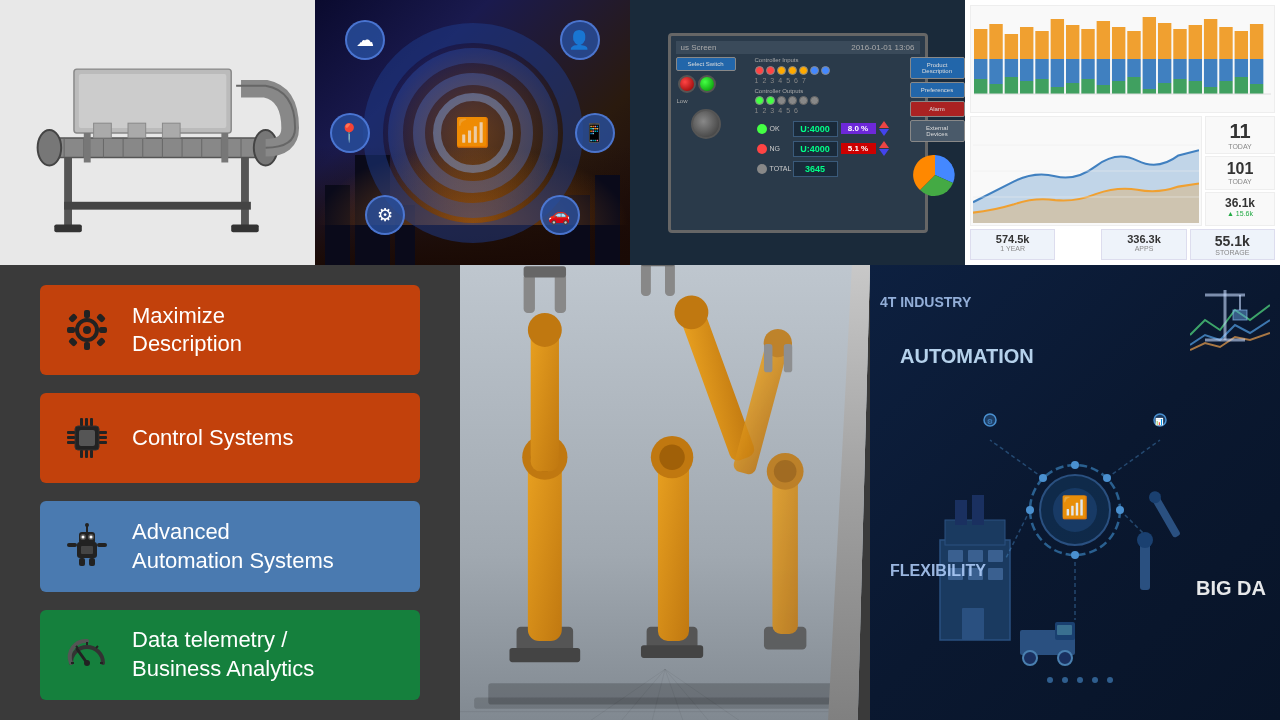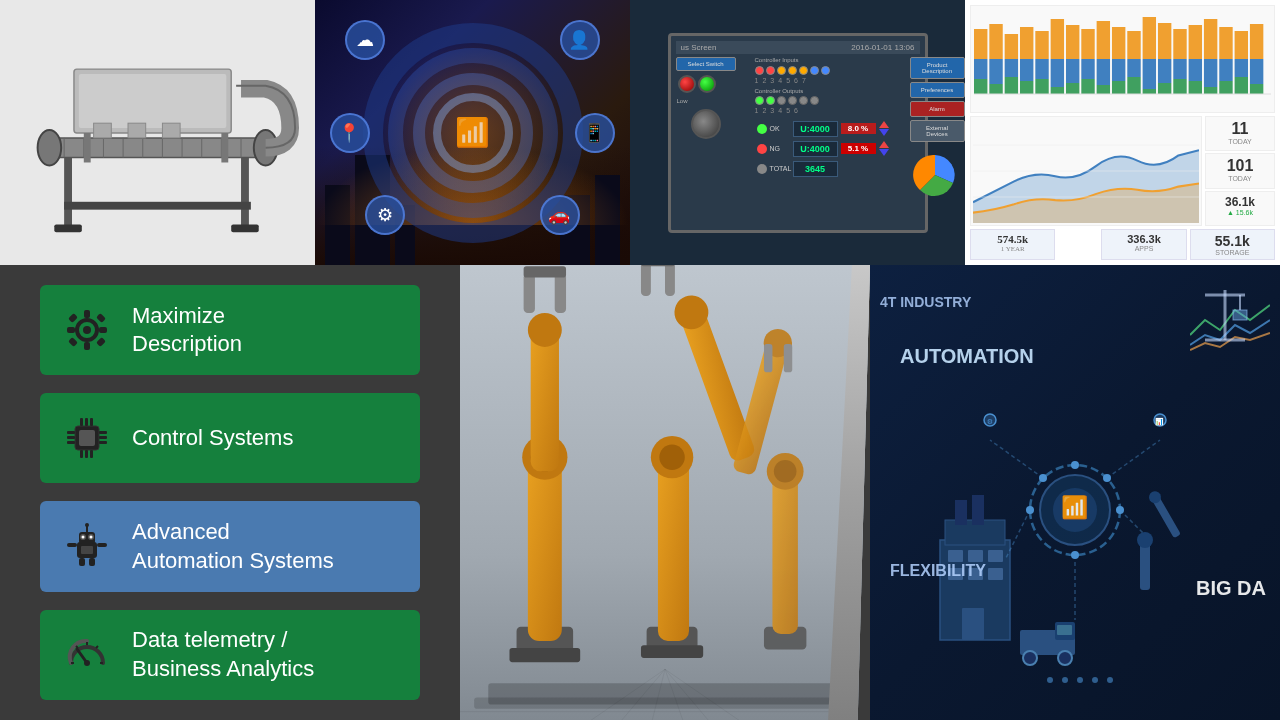--- a/index.html
+++ b/index.html
@@ -77,21 +77,21 @@
       flex-direction: column;
       justify-content: center;
       padding: 20px 40px;
       gap: 18px;
       flex-shrink: 0;
     }
 
     .menu-item {
       display: flex;
       align-items: center;
-      background: #15803d;
+      background: #c2410c;
       border-radius: 6px;
       padding: 18px 22px;
       gap: 20px;
       cursor: pointer;
       min-height: 90px;
     }
 
     .menu-item:last-child {
       background: #5a9ad4;
     }
@@ -450,21 +450,21 @@
               <span>4</span>
               <span>5</span>
               <span>6</span>
           </div>
 
           <div style="margin-top:3px;">
             <div class="indicator-row">
               <div class="ind-dot" style="background:#44ff44;"></div>
               <span style="width:20px;font-size:7px;">OK</span>
               <div class="value-box" style="min-width:45px;">U:4000</div>
-              <div style="background:#b91c1c;padding:1px 4px;font-size:8px;font-weight:bold;color:white;min-width:35px;text-align:center;">8.0 %</div>
+              <div style="background:#6d28d9;padding:1px 4px;font-size:8px;font-weight:bold;color:white;min-width:35px;text-align:center;">8.0 %</div>
               <div style="display:flex;flex-direction:column;gap:1px;">
                 <div style="width:0;height:0;border-left:5px solid transparent;border-right:5px solid transparent;border-bottom:7px solid #ee4444;"></div>
                 <div style="width:0;height:0;border-left:5px solid transparent;border-right:5px solid transparent;border-top:7px solid #4444ee;"></div>
               </div>
             </div>
             <div class="indicator-row">
               <div class="ind-dot" style="background:#ff4444;"></div>
               <span style="width:20px;font-size:7px;">NG</span>
               <div class="value-box" style="min-width:45px;">U:4000</div>
               <div style="background:#cc0000;padding:1px 4px;font-size:8px;font-weight:bold;color:white;min-width:35px;text-align:center;">5.1 %</div>
@@ -581,36 +581,36 @@
             <path d="M0 90 Q20 88 40 82 Q60 75 80 78 Q100 80 120 72 Q140 65 160 68 Q180 72 200 65 L220 62" fill="none" stroke="#f0a030" stroke-width="2"></path>
 
             <line x1="0" y1="25" x2="220" y2="25" stroke="#eee" stroke-width="0.5"></line>
             <line x1="0" y1="50" x2="220" y2="50" stroke="#eee" stroke-width="0.5"></line>
             <line x1="0" y1="75" x2="220" y2="75" stroke="#eee" stroke-width="0.5"></line>
           </svg>
         </div>
 
         <div style="width:70px;display:flex;flex-direction:column;gap:2px;">
           <div style="background:#f9f9f9;border:1px solid #eee;padding:3px;text-align:center;flex:1;">
-            <div style="font-size:16px;font-weight:bold;color:#333;">11</div>
+            <div style="font-size:20px;font-weight:bold;color:#333;">11</div>
             <div style="font-size:7px;color:#888;">TODAY</div>
           </div>
           <div style="background:#f9f9f9;border:1px solid #eee;padding:3px;text-align:center;flex:1;">
             <div style="font-size:16px;font-weight:bold;color:#333;">101</div>
             <div style="font-size:7px;color:#888;">TODAY</div>
           </div>
           <div style="background:#f9f9f9;border:1px solid #eee;padding:3px;text-align:center;flex:1;">
             <div style="font-size:12px;font-weight:bold;color:#333;">36.1k</div>
             <div style="font-size:7px;color:#22aa44;">▲ 15.6k</div>
           </div>
         </div>
       </div>
 
       <div style="display:flex;gap:3px;">
-        <div style="flex:1;background:#eef3fa;border:1px solid #dde;padding:3px;text-align:center;font-family:Liberation Serif, serif;">
+        <div style="flex:1;background:#eef3fa;border:1px solid #dde;padding:3px;text-align:center;">
           <div style="font-size:11px;font-weight:bold;color:#333;">574.5k</div>
           <div style="font-size:7px;color:#888;">1 YEAR</div>
         </div>
         <div style="flex:1;background:#eef3fa;border:1px solid #dde;padding:3px;text-align:center;margin-left:43px;">
           <div style="font-size:11px;font-weight:bold;color:#333;">336.3k</div>
           <div style="font-size:7px;color:#888;">APPS</div>
         </div>
         <div style="flex:1;background:#eef3fa;border:1px solid #dde;padding:3px;text-align:center;">
           <div style="font-size:14px;font-weight:bold;color:#333;">55.1k</div>
           <div style="font-size:7px;color:#888;">STORAGE</div>

